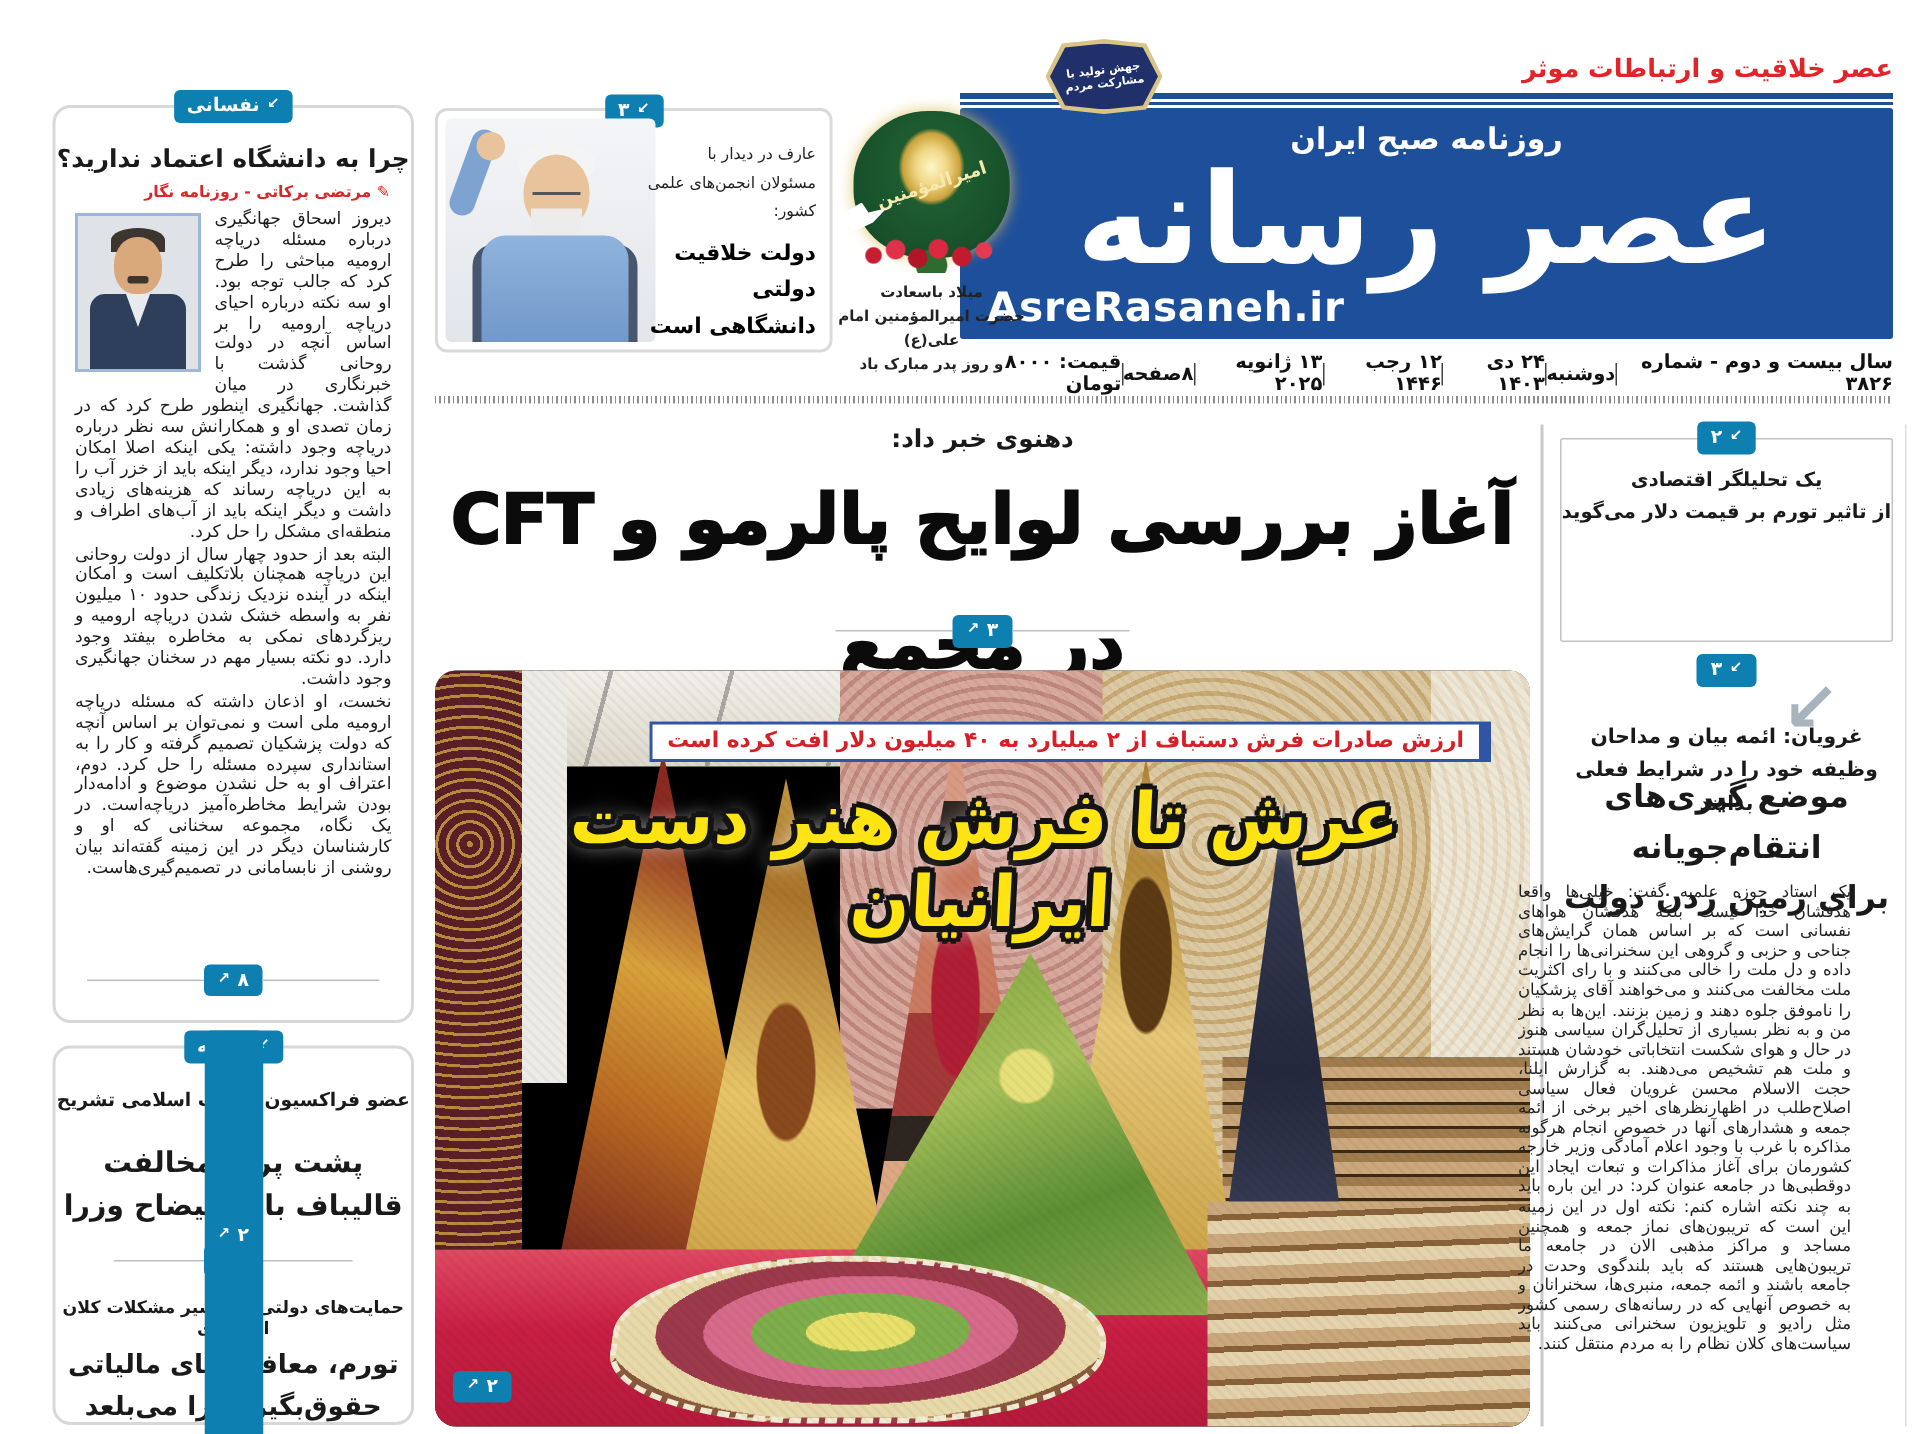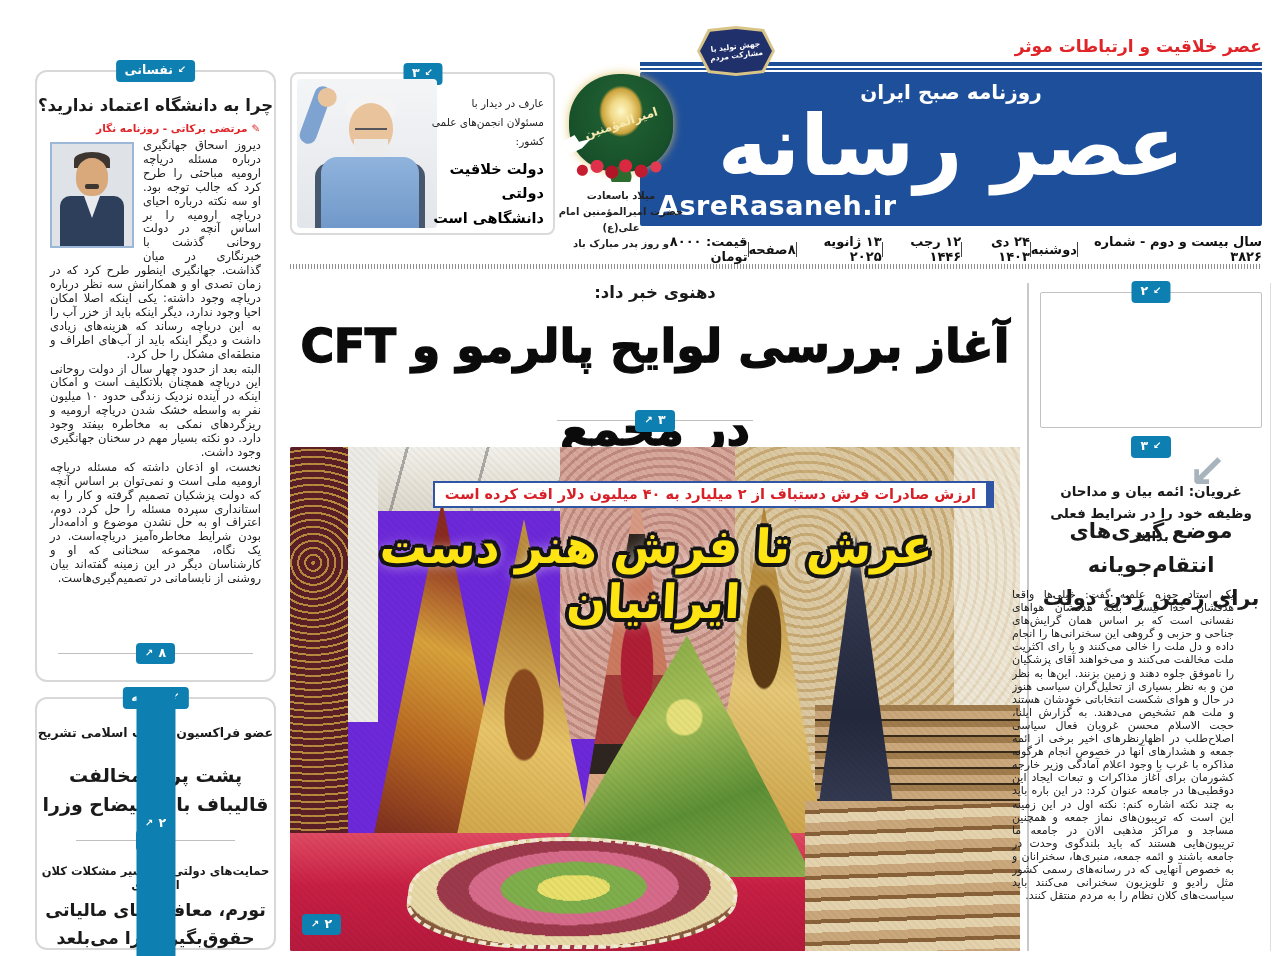--- a/index.html
+++ b/index.html
@@ -103,21 +103,21 @@
   .dr-mid { margin-top:10px; }
   .dr-mid .bl { width:60px; }
 
   
   .lead-kicker { top:283px; left:290px; width:730px; text-align:center; font-size:16.5px; font-weight:bold; direction:rtl; }
   .lead-head { top:305px; left:290px; width:730px; text-align:center; font-size:46px; font-weight:bold; direction:rtl;
                color:#0b0b0b; -webkit-text-stroke:1.3px #0b0b0b; letter-spacing:-.5px; line-height:1.8; }
   .lead-badge { top:410px; left:290px; width:730px; }
 
   
-  .photo { top:447px; left:290px; width:730px; height:504px; overflow:hidden; background:#6d28d9; border-radius:2px; }
+  .photo { top:447px; left:290px; width:730px; height:504px; overflow:hidden; background:#000000; border-radius:14px; }
   .ph-ceiling { position:absolute; top:0; left:0; right:0; height:64px; background:linear-gradient(#f2f0ea,#ddd8cb); }
   .ph-truss { position:absolute; top:0; left:0; width:46%; height:64px; opacity:.45;
               background:repeating-linear-gradient(105deg, transparent 0 34px, #5a5a5a 34px 37px, transparent 37px 78px); }
   .ph-wall-r { position:absolute; top:0; right:0; width:42%; bottom:118px; border-left:2px solid #b09668;
                background:#dcc9a2; background-image:repeating-radial-gradient(circle at 30% 30%, #c8aa74 0 3px, rgba(0,0,0,0) 3px 9px); }
   .ph-sheer { position:absolute; top:0; right:0; width:9%; bottom:118px; background:rgba(255,255,255,.55); }
   .ph-wall-c { position:absolute; top:0; left:37%; width:24%; height:58%; background:#d8a89c;
                background-image:repeating-radial-gradient(circle at 60% 40%, #c08a7e 0 3px, rgba(0,0,0,0) 3px 8px); }
   .ph-left-col { position:absolute; top:0; left:0; width:58px; bottom:118px; background:#5a2026;
                  background-image:repeating-radial-gradient(circle at 40% 30%, #b98a3e 0 2px, rgba(0,0,0,0) 2px 7px); }
@@ -351,20 +351,24 @@
 </div>
 
 <div class="abs vdivider"></div>
 <div class="abs redge"></div>
 
 <div class="abs r-box1">
   <span class="pbadge">
     <span class="arr">↙</span>
     <span>۲</span>
   </span>
+  <div class="r1-kicker">
+    <div>یک تحلیلگر اقتصادی</div>
+    <div>از تاثیر تورم بر قیمت دلار می‌گوید</div>
+  </div>
 </div>
 
 <div class="abs r-badge3">
   <span class="pbadge">
     <span class="arr">↙</span>
     <span>۳</span>
   </span>
 </div>
 <div class="abs r-arrow">↙</div>
 

